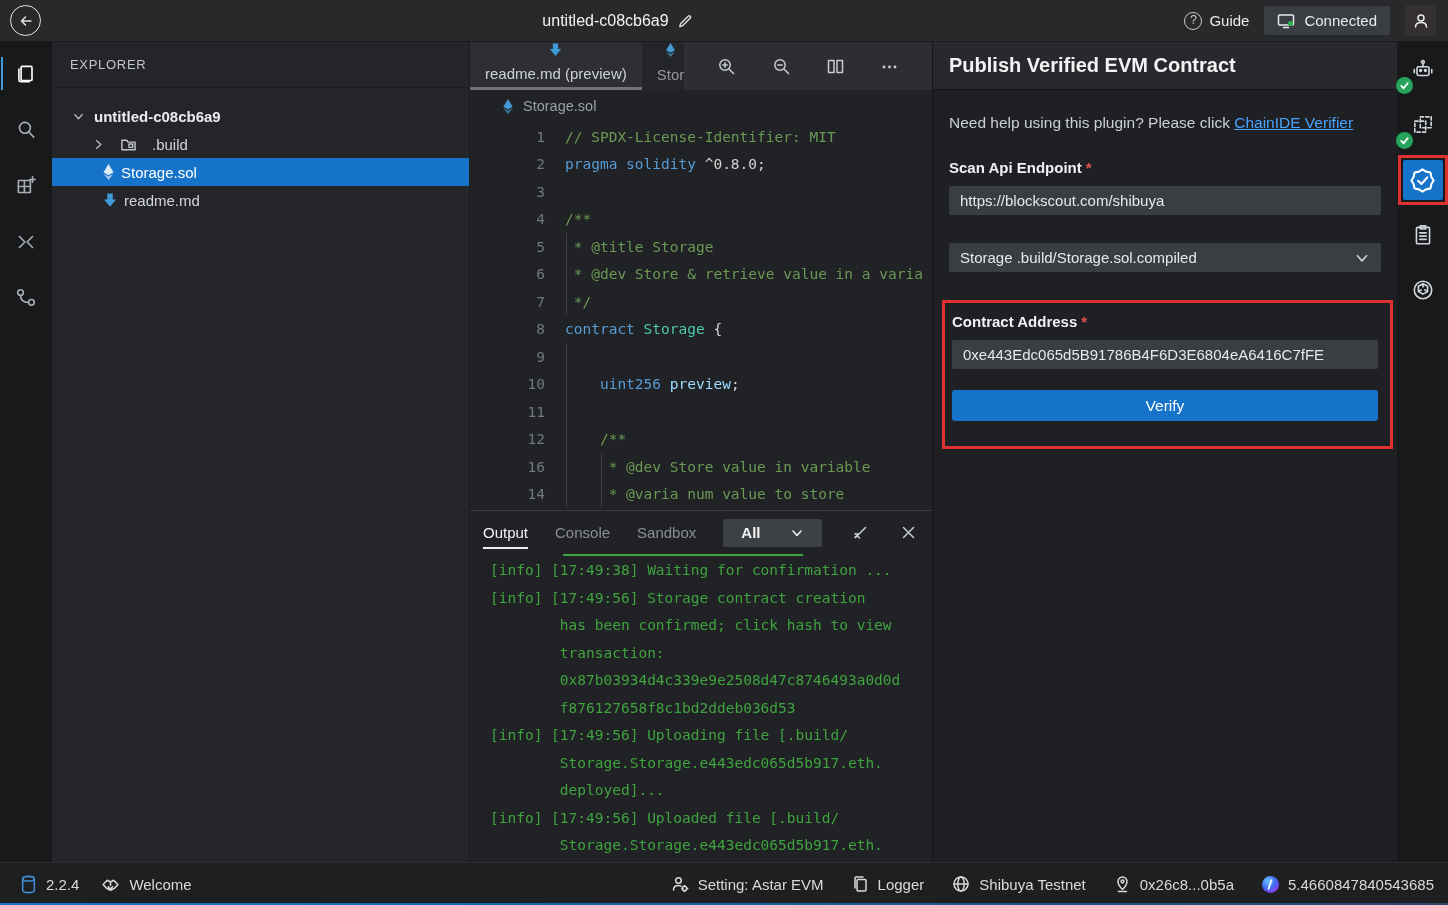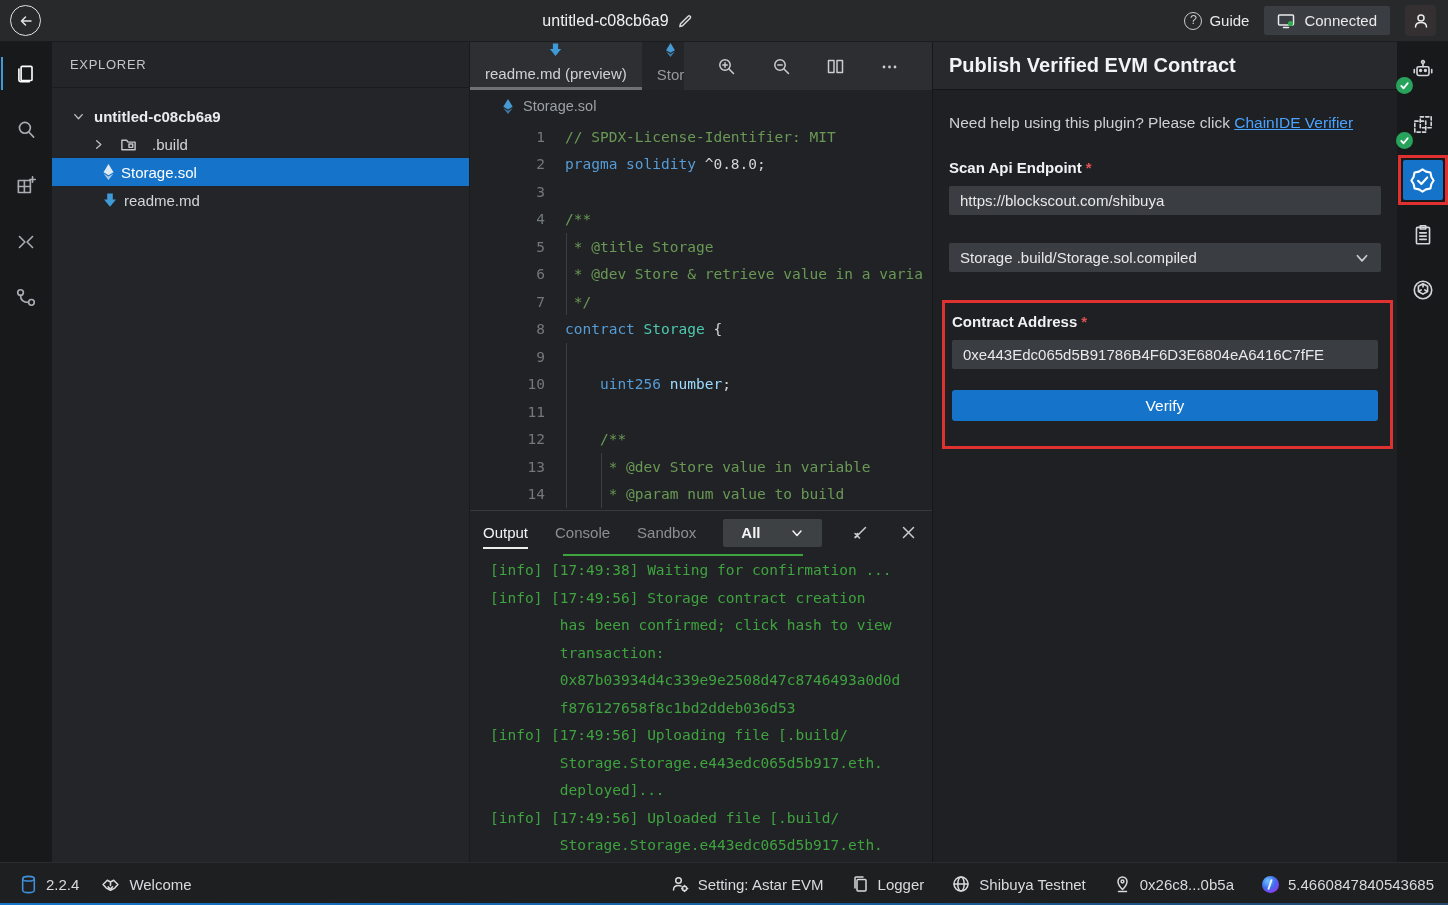--- a/index.html
+++ b/index.html
@@ -369,37 +369,37 @@
         <div class="code-line">
           <span class="line-number">8</span>
           <span class="code-text"><span class="tok-kw">contract</span><span class="tok-pl"> </span><span class="tok-ty">Storage</span><span class="tok-pl"> {</span></span>
         </div>
         <div class="code-line">
           <span class="line-number">9</span>
           <span class="code-text"></span>
         </div>
         <div class="code-line">
           <span class="line-number">10</span>
-          <span class="code-text"><span class="tok-pl">    </span><span class="tok-kw">uint256</span><span class="tok-pl"> </span><span class="tok-vr">number</span><span class="tok-pl">;</span></span>
+          <span class="code-text"><span class="tok-pl">    </span><span class="tok-kw">uint256</span><span class="tok-pl"> </span><span class="tok-vr">preview</span><span class="tok-pl">;</span></span>
         </div>
         <div class="code-line">
           <span class="line-number">11</span>
           <span class="code-text"></span>
         </div>
         <div class="code-line">
           <span class="line-number">12</span>
           <span class="code-text"><span class="tok-cm">    /**</span></span>
         </div>
         <div class="code-line">
-          <span class="line-number">13</span>
+          <span class="line-number">16</span>
           <span class="code-text"><span class="tok-cm">     * @dev Store value in variable</span></span>
         </div>
         <div class="code-line">
           <span class="line-number">14</span>
-          <span class="code-text"><span class="tok-cm">     * @param num value to build</span></span>
+          <span class="code-text"><span class="tok-cm">     * @varia num value to store</span></span>
         </div>
       </div>
   </div>
 
   <div class="output-header">
     <div class="otab active">Output</div>
     <div class="otab">Console</div>
     <div class="otab">Sandbox</div>
     <div class="filter">
       <span>All</span>

